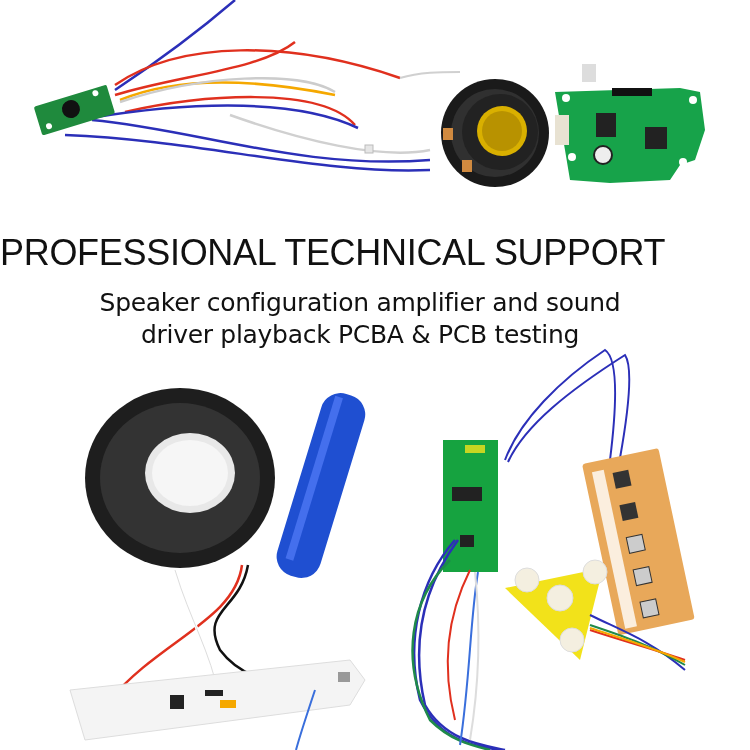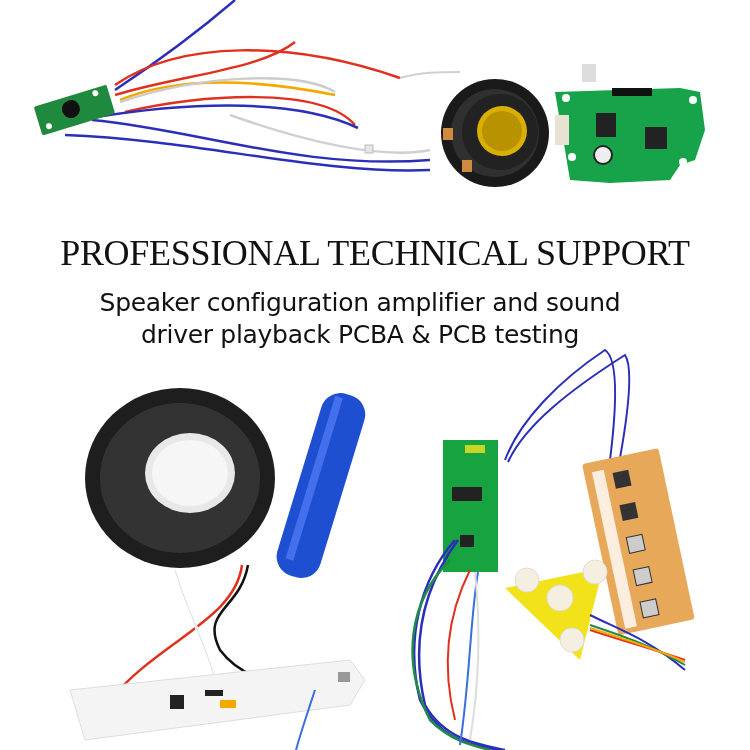--- a/index.html
+++ b/index.html
@@ -1,17 +1,17 @@
 <!DOCTYPE html>
 <html><head>
 <meta charset="utf-8">
 <style>
   html, body { margin:0; padding:0; background:#ffffff; }
   body { width:750px; height:750px; position:relative; overflow:hidden; font-family:"DejaVu Sans", sans-serif; }
-  .headline { position:absolute; left:0; top:232px; width:750px; text-align:center; font-family:Liberation Serif, serif; font-size:36px; color:#111; letter-spacing:-0.3px; }
+  .headline { position:absolute; left:0; top:232px; width:750px; text-align:left; font-family:Liberation Sans, sans-serif; font-size:36px; color:#111; letter-spacing:-0.3px; }
   .subline { position:absolute; left:0; width:750px; text-align:center; font-family:"DejaVu Sans", sans-serif; font-size:25px; color:#111; letter-spacing:-0.3px; }
   .sub1 { top:288px; left:-15px; }
   .sub2 { top:320px; left:-15px; }
   svg { position:absolute; left:0; top:0; }
 </style>
 </head>
 <body>
 
 <svg width="750" height="750" viewBox="0 0 750 750">
 

